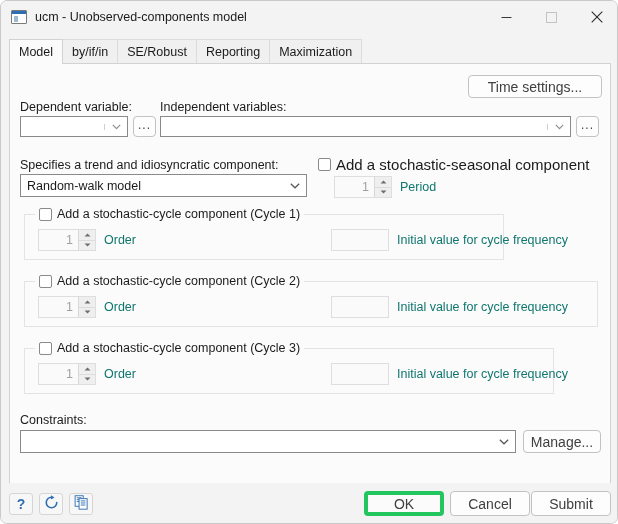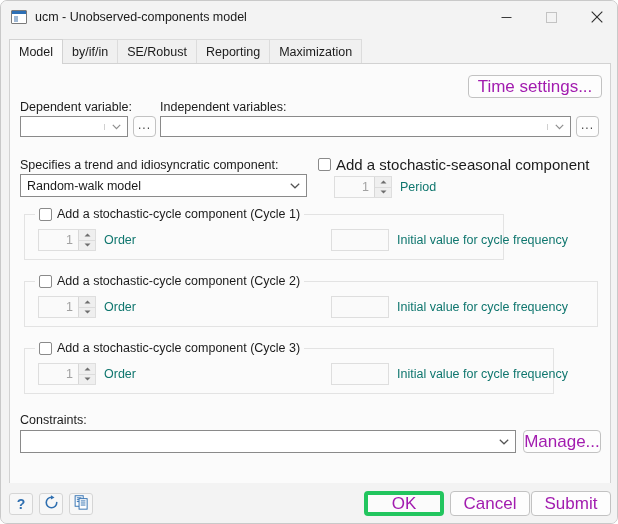--- a/index.html
+++ b/index.html
@@ -174,22 +174,22 @@
 
   .btn {
     position: absolute;
     box-sizing: border-box;
     background: #fdfdfd;
     border: 1px solid #c2c2c2;
     border-radius: 4px;
     display: flex;
     align-items: center;
     justify-content: center;
-    font-size: 17px;
-    color: #a21caf;
+    font-size: 14px;
+    color: #404040;
     white-space: nowrap;
   }
   .btn.ok {
     border: 4px solid #22c55e;
     background: #fbfbfb;
   }
   .btn.dots {
     font-size: 12px;
     letter-spacing: 1px;
     color: #444;

